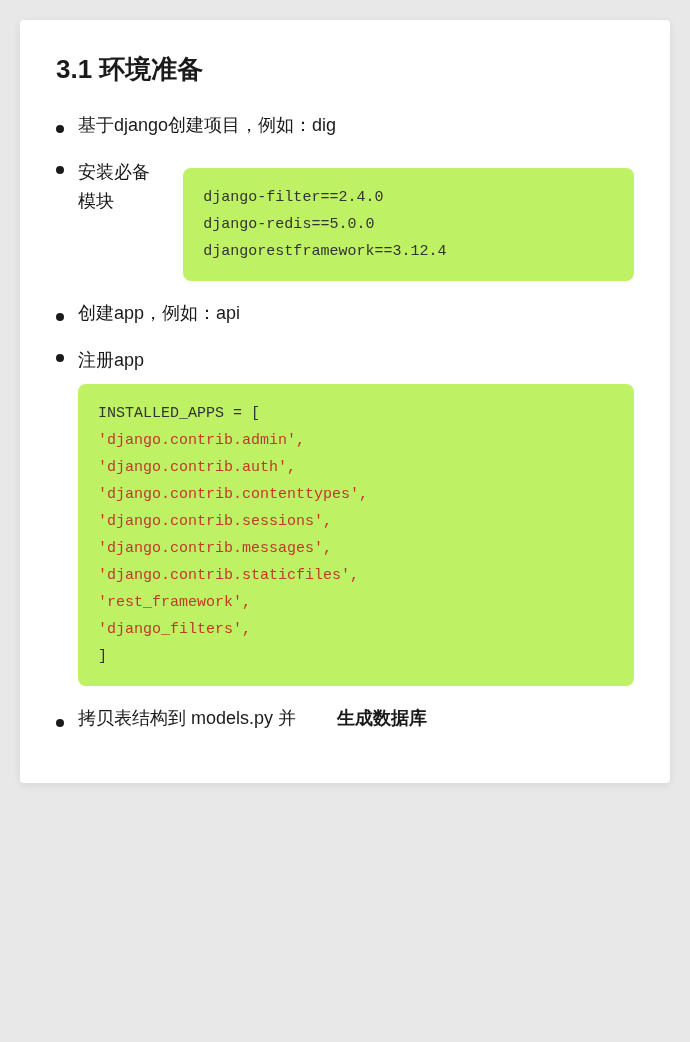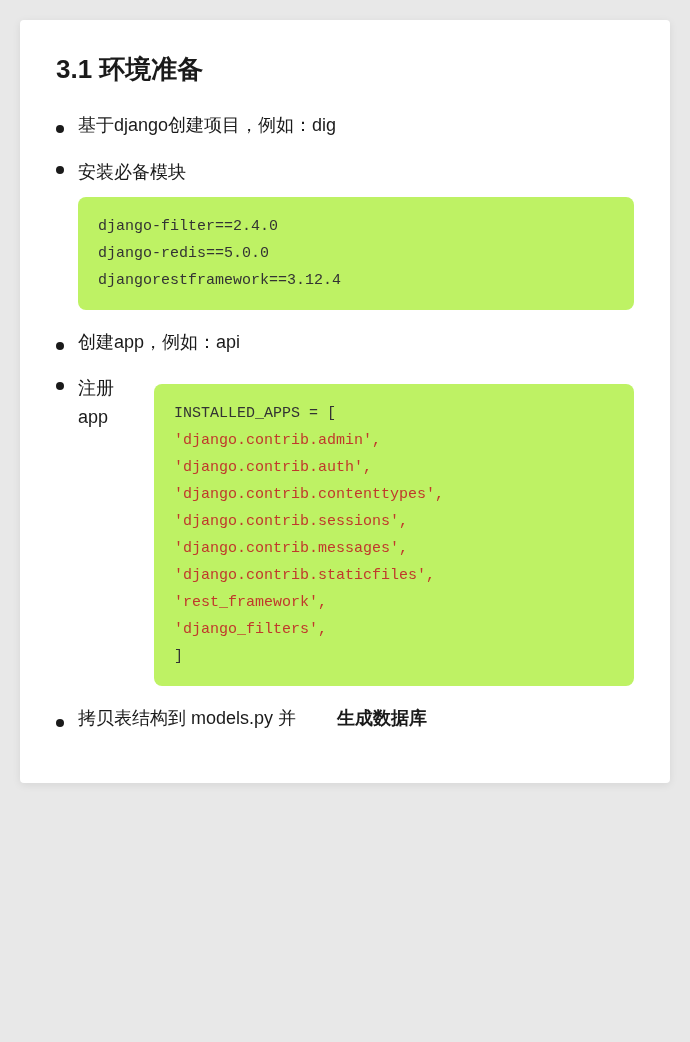--- a/index.html
+++ b/index.html
@@ -95,21 +95,21 @@
 
   <ul class="bullet-list">
 
     <li>
       <span class="bullet-dot"></span>
       <span class="bullet-text">
         <span>基于django创建项目，例如：dig</span>
       </span>
     </li>
 
-    <li style="flex-direction: column; align-items: flex-start;">
+    <li style="flex-direction: row; align-items: flex-start;">
       <div style="display:flex; align-items:flex-start;">
         <span class="bullet-dot"></span>
         <span class="bullet-text">
           <span>安装必备模块</span>
         </span>
       </div>
       <div style="width:100%; padding-left: 22px;">
         <div class="code-block">
           <div><span class="plain">django-filter==2.4.0</span></div>
           <div><span class="plain">django-redis==5.0.0</span></div>
@@ -118,21 +118,21 @@
       </div>
     </li>
 
     <li>
       <span class="bullet-dot"></span>
       <span class="bullet-text">
         <span>创建app，例如：api</span>
       </span>
     </li>
 
-    <li style="align-items: flex-start;">
+    <li style="flex-direction: column; align-items: flex-start;">
       <div style="display:flex; align-items:flex-start;">
         <span class="bullet-dot"></span>
         <span class="bullet-text">
           <span>注册app</span>
         </span>
       </div>
       <div style="width:100%; padding-left: 22px;">
         <div class="code-block">
           <div><span class="plain">INSTALLED_APPS = [</span></div>
           <div><span class="string">    'django.contrib.admin',</span></div>

